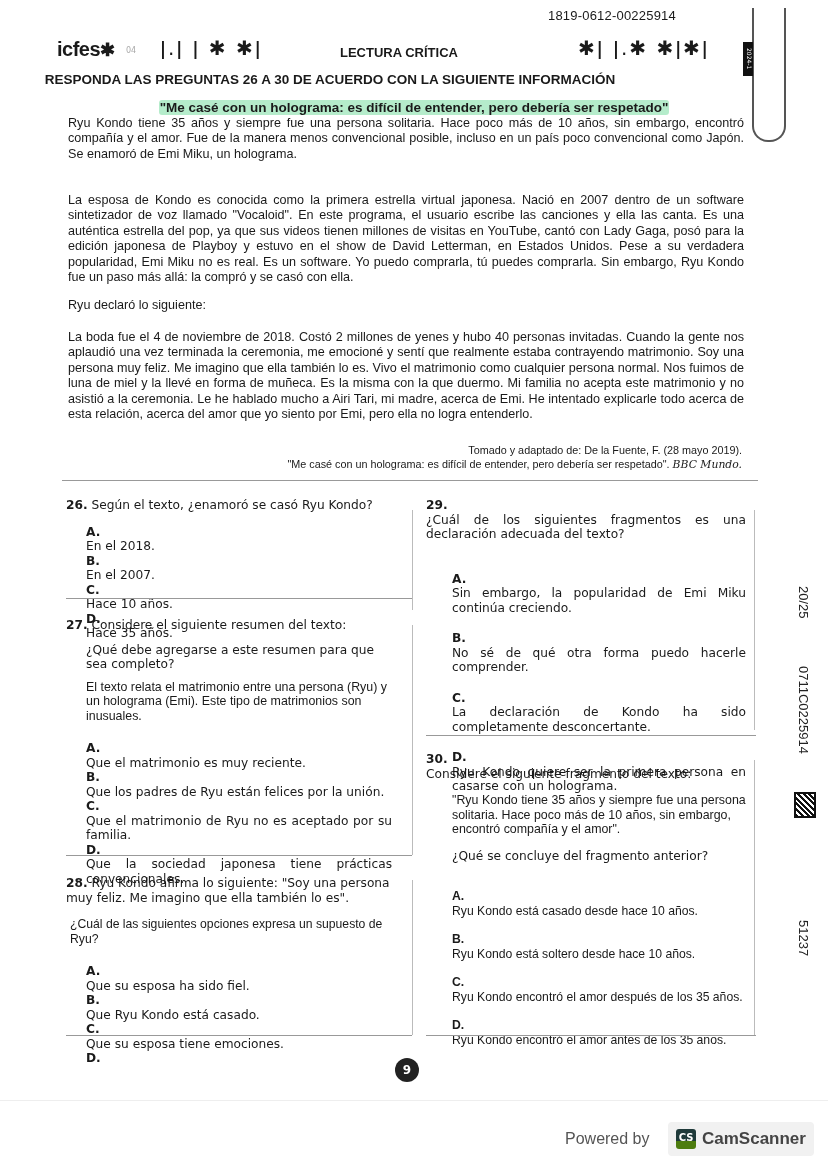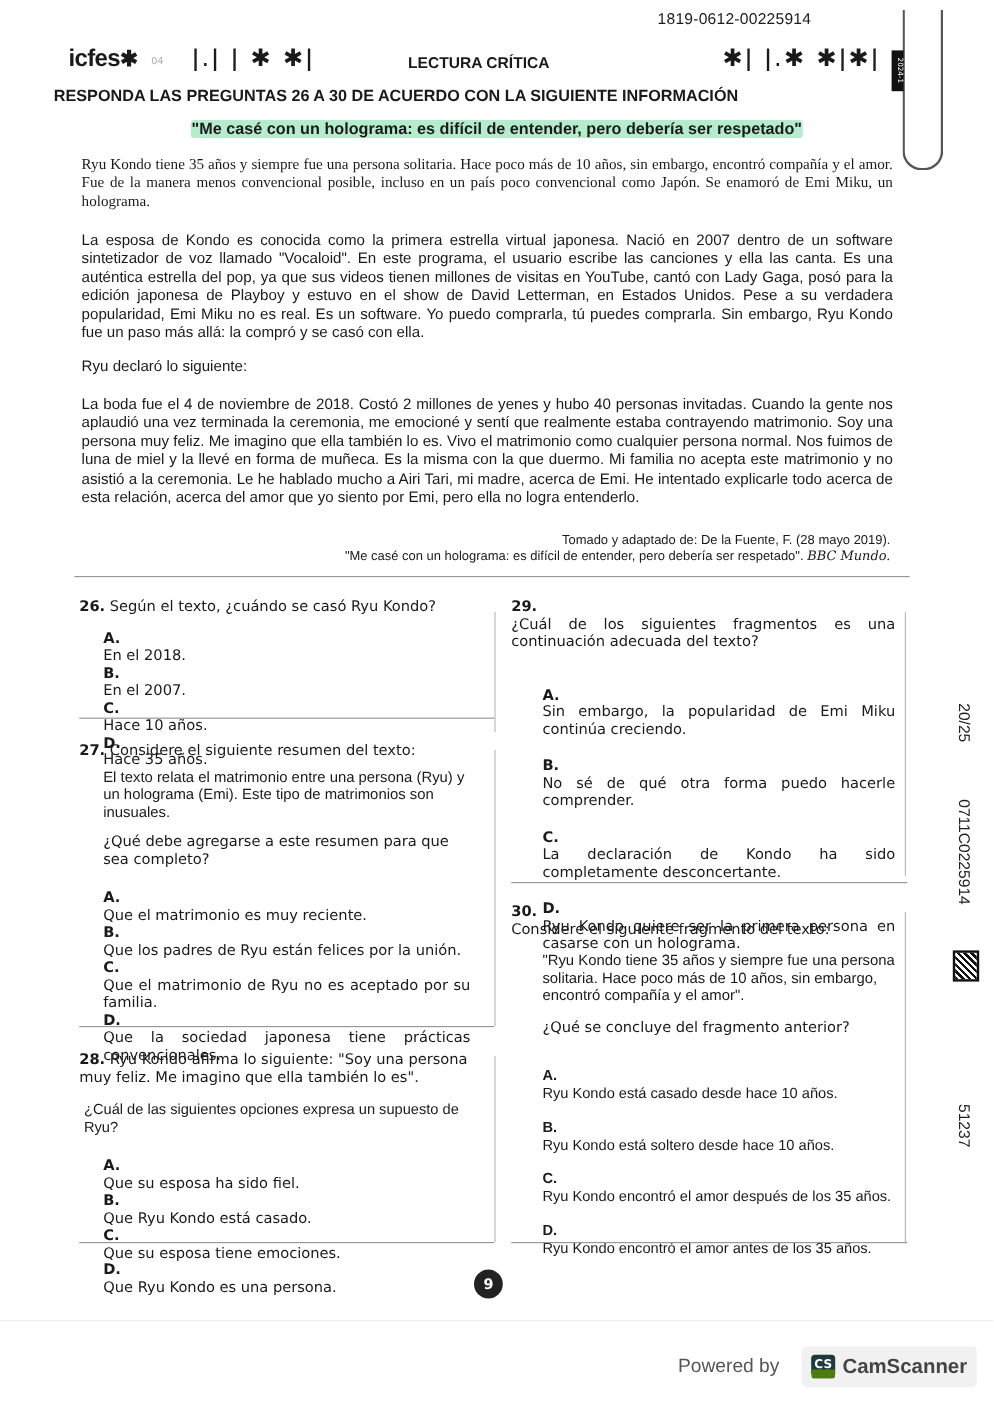--- a/index.html
+++ b/index.html
@@ -7,27 +7,27 @@
     width: 828px; height: 1171px; background: #ffffff; position: relative; overflow: hidden;
     font-family: "DejaVu Sans", sans-serif; color: #1a1a1a;
   }
   .abs { position: absolute; }
   .hl { background: rgba(120, 220, 160, 0.55); border-radius: 3px; padding: 0 1px; }
   .doc-id { top: 8px; left: 548px; font-size: 13px; letter-spacing: 0.2px; font-family: "Liberation Sans", sans-serif; }
   .logo { top: 38px; left: 57px; font-size: 20px; font-weight: bold; font-family: "Liberation Sans", sans-serif; letter-spacing: -0.5px; }
   .logo .star { font-size: 18px; }
   .form-code { top: 46px; left: 126px; font-size: 8px; color: #aaa; }
   .marks-left { top: 36px; left: 160px; font-size: 20px; letter-spacing: 2px; }
-  .marks-right { top: 36px; left: 602px; font-size: 20px; letter-spacing: 2px; }
+  .marks-right { top: 36px; left: 578px; font-size: 20px; letter-spacing: 2px; }
   .year-tag { top: 42px; left: 743px; width: 10px; height: 34px; background: #111; color: #fff; font-size: 6px; writing-mode: vertical-rl; text-align: center; }
   .section-title { top: 45px; left: 340px; font-size: 13px; font-weight: bold; font-family: "Liberation Sans", sans-serif; }
   .instr { top: 72px; left: 0; width: 660px; text-align: center; font-size: 13.5px; font-weight: bold; font-family: "Liberation Sans", sans-serif; }
   .art-title { top: 100px; left: 0; width: 828px; text-align: center; font-size: 13.5px; font-weight: bold; font-family: "Liberation Sans", sans-serif; }
   .passage { left: 68px; width: 676px; font-size: 12.6px; line-height: 15.4px; text-align: justify; font-family: "Liberation Sans", sans-serif; }
-  .p1 { top: 130px; font-family: Liberation Serif, serif; } .p2 { top: 193px; } .p3 { top: 298px; } .p4 { top: 330px; }
+  .p1 { top: 116px; } .p2 { top: 193px; } .p3 { top: 298px; } .p4 { top: 330px; }
   .source { top: 443px; right: 86px; text-align: right; font-size: 10.8px; line-height: 14px; font-family: "Liberation Sans", sans-serif; }
   .source i { font-family: "DejaVu Serif", serif; }
   .rule { height: 1px; background: #999; }
   .q { font-family: "DejaVu Sans", sans-serif; font-size: 12.2px; line-height: 14.5px; }
   .qnum { font-weight: bold; }
   .opt { display: flex; flex-direction: column; }
   .opt .l { width: 36px; font-weight: bold; flex: none; }
   .opt .t { flex: 1; text-align: justify; }
   .vline { width: 1px; background: #bbb; }
   .side { font-family: "Liberation Sans", sans-serif; font-size: 13px; writing-mode: vertical-rl; color: #222; }
@@ -69,21 +69,21 @@
 
 <div class="abs rule" style="top:480px; left:62px; width:696px;"></div>
 
 <div class="abs vline" style="top:510px; left:412px; height:100px;"></div>
 <div class="abs vline" style="top:510px; left:754px; height:220px;"></div>
 <div class="abs vline" style="top:625px; left:412px; height:230px;"></div>
 <div class="abs vline" style="top:880px; left:412px; height:155px;"></div>
 <div class="abs vline" style="top:760px; left:754px; height:275px;"></div>
 
 <div class="abs q" style="top:498px; left:66px; width:340px;">
-  <div><span class="qnum">26.</span> <span>Según el texto, ¿cuándo se casó Ryu Kondo?</span></div>
+  <div><span class="qnum">26.</span> <span>Según el texto, ¿enamoró se casó Ryu Kondo?</span></div>
   <div style="margin:12px 0 0 20px;">
     <div class="opt">
         <span class="l">A.</span>
         <span class="t">En el 2018.</span>
       </div>
     <div class="opt">
         <span class="l">B.</span>
         <span class="t">En el 2007.</span>
       </div>
     <div class="opt">
@@ -93,22 +93,22 @@
     <div class="opt">
         <span class="l">D.</span>
         <span class="t">Hace 35 años.</span>
       </div>
   </div>
 </div>
 <div class="abs rule" style="top:598px; left:66px; width:346px;"></div>
 
 <div class="abs q" style="top:618px; left:66px; width:326px;">
   <div><span class="qnum">27.</span> <span>Considere el siguiente resumen del texto:</span></div>
+  <div style="margin:10px 0 0 20px;">¿Qué debe agregarse a este resumen para que sea completo?</div>
   <div style="margin:8px 0 0 20px; font-family:'Liberation Sans',sans-serif; font-size:12.4px;">El texto relata el matrimonio entre una persona (Ryu) y un holograma (Emi). Este tipo de matrimonios son inusuales.</div>
-  <div style="margin:10px 0 0 20px;">¿Qué debe agregarse a este resumen para que sea completo?</div>
   <div style="margin:18px 0 0 20px;">
     <div class="opt">
         <span class="l">A.</span>
         <span class="t">Que el matrimonio es muy reciente.</span>
       </div>
     <div class="opt">
         <span class="l">B.</span>
         <span class="t">Que los padres de Ryu están felices por la unión.</span>
       </div>
     <div class="opt">
@@ -134,30 +134,29 @@
     <div class="opt">
         <span class="l">B.</span>
         <span class="t">Que Ryu Kondo está casado.</span>
       </div>
     <div class="opt">
         <span class="l">C.</span>
         <span class="t">Que su esposa tiene emociones.</span>
       </div>
     <div class="opt">
         <span class="l">D.</span>
-        <span class="t">Que Ryu Kondo es una persona.</span>
       </div>
   </div>
 </div>
 <div class="abs rule" style="top:1035px; left:66px; width:346px;"></div>
 
 <div class="abs q" style="top:498px; left:426px; width:320px;">
   <div class="opt">
       <span style="width:26px; flex:none;" class="qnum">29.</span>
-      <span class="t">¿Cuál de los siguientes fragmentos es una continuación adecuada del texto?</span>
+      <span class="t">¿Cuál de los siguientes fragmentos es una declaración adecuada del texto?</span>
     </div>
   <div style="margin:30px 0 0 26px;">
     <div class="opt" style="margin-bottom:16px;">
         <span class="l">A.</span>
         <span class="t">Sin embargo, la popularidad de Emi Miku continúa creciendo.</span>
       </div>
     <div class="opt" style="margin-bottom:16px;">
         <span class="l">B.</span>
         <span class="t">No sé de qué otra forma puedo hacerle comprender.</span>
       </div>

